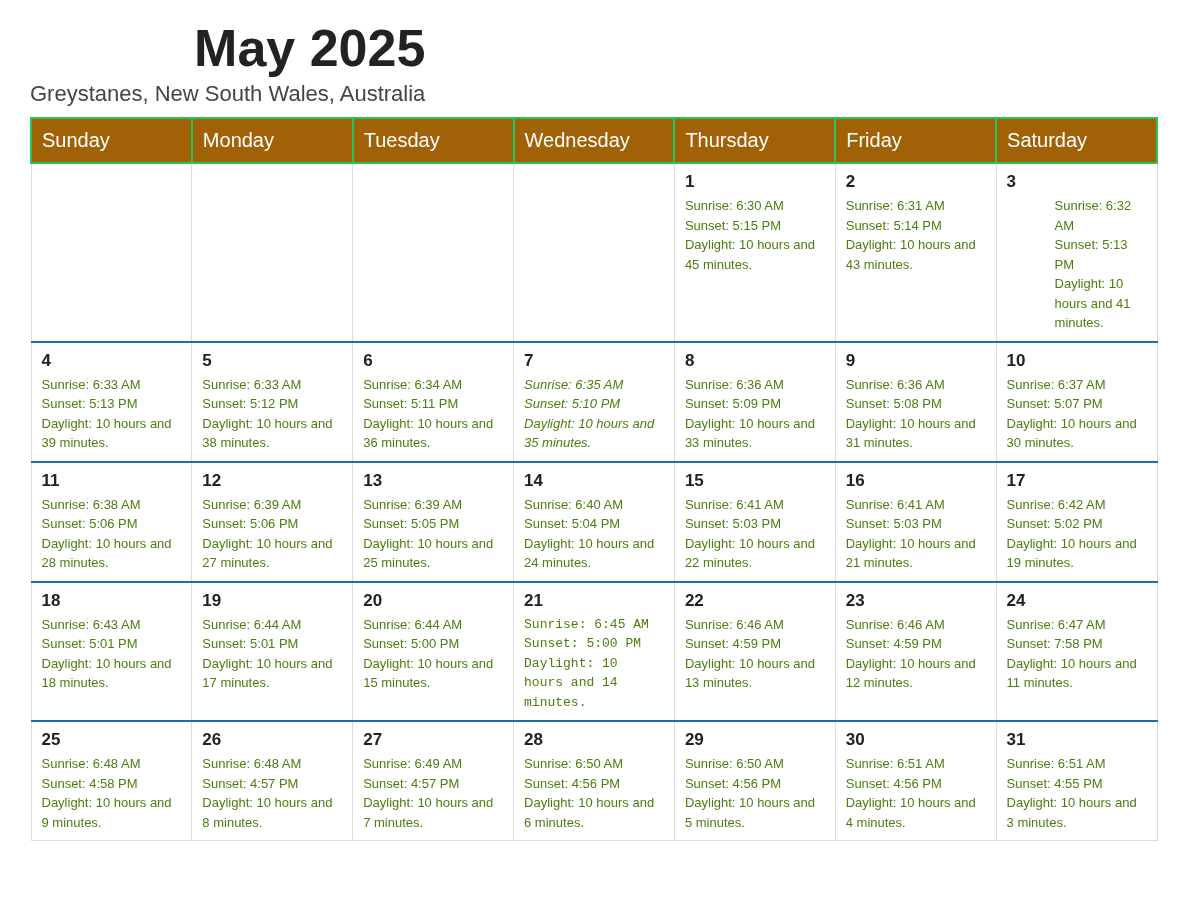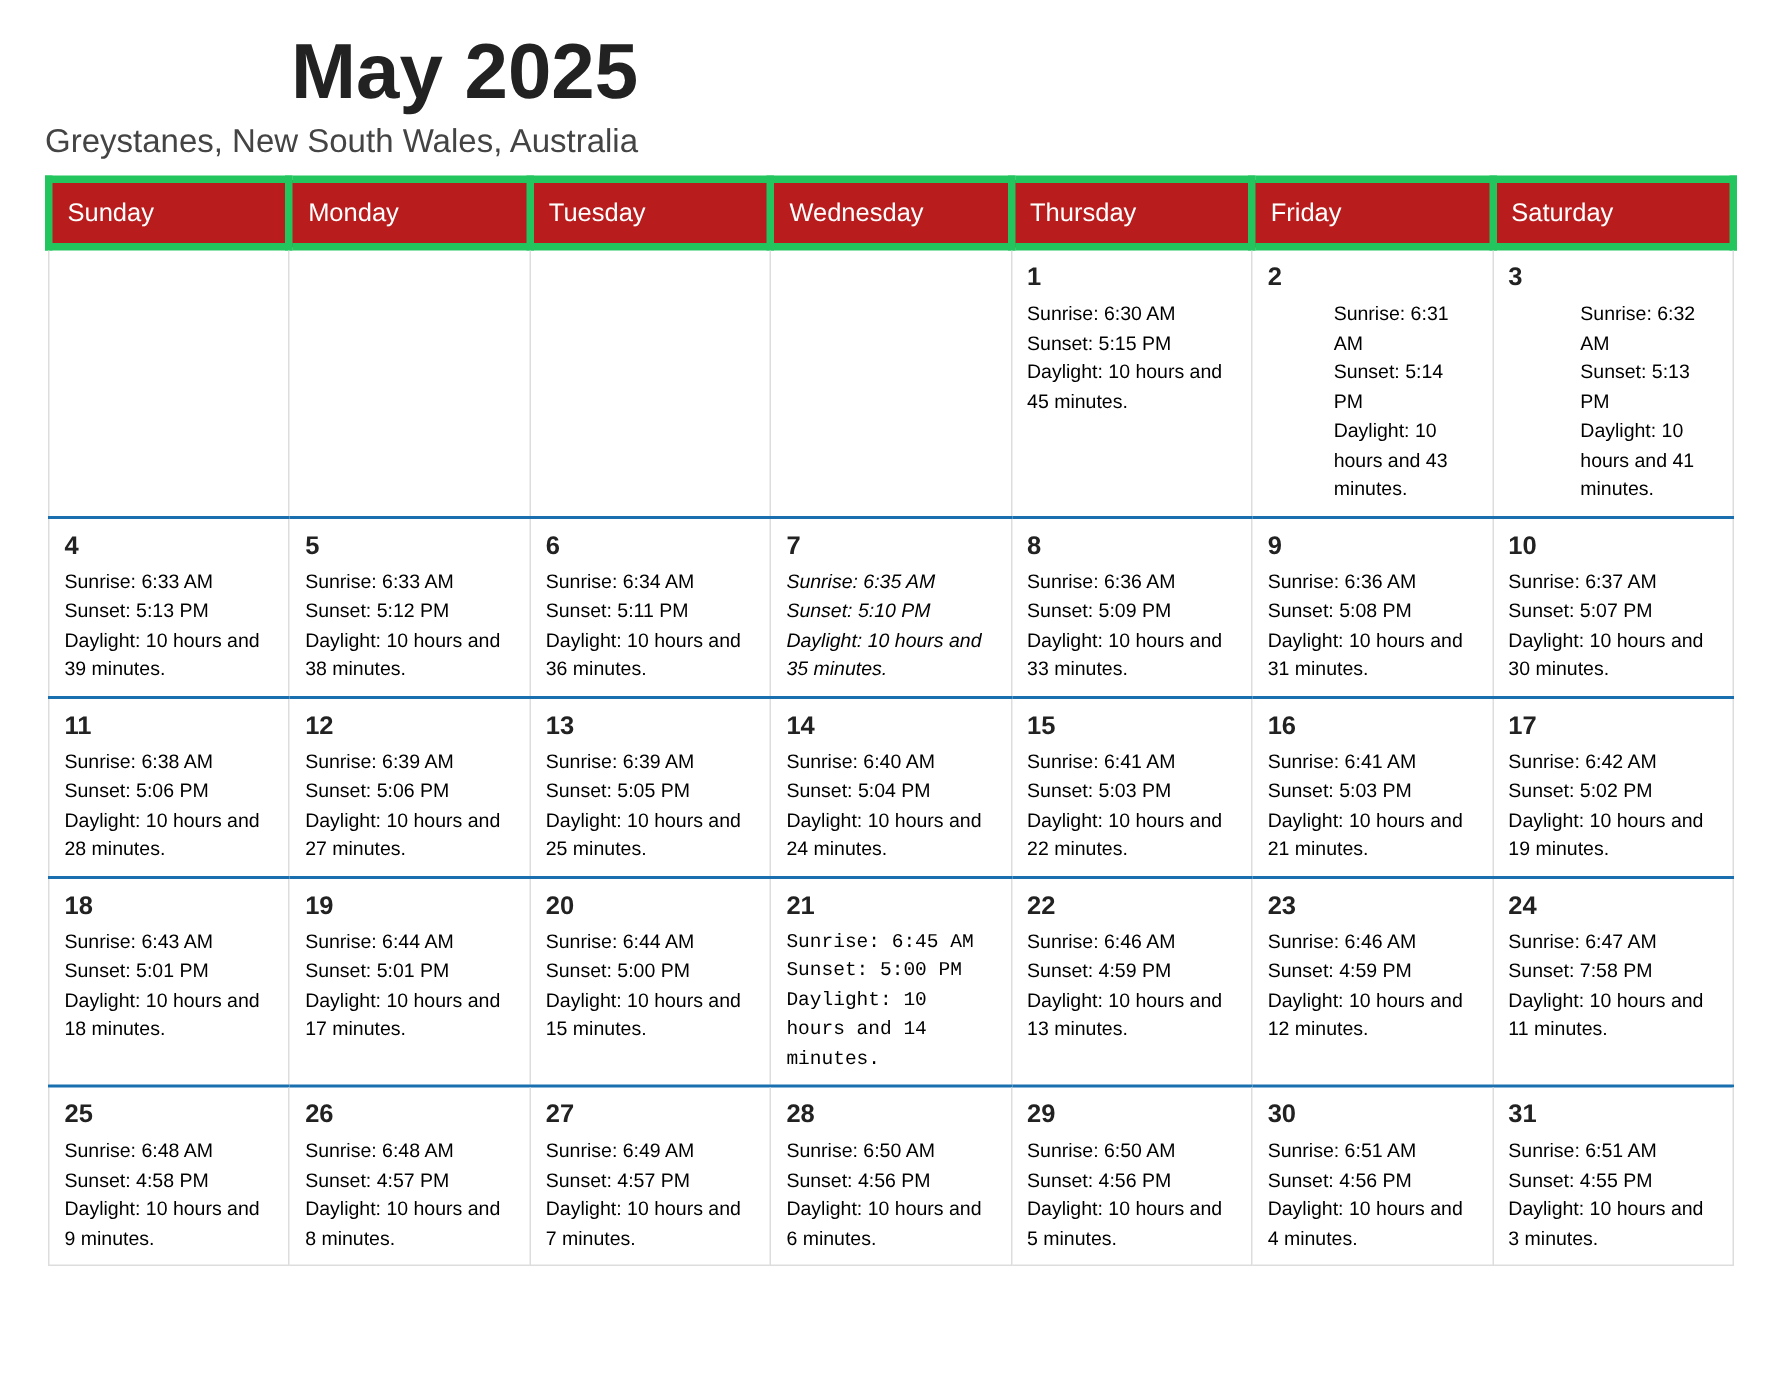--- a/index.html
+++ b/index.html
@@ -47,46 +47,46 @@
       font-size: 22px;
       color: #444;
       margin-top: 4px;
     }
     .calendar {
       width: 100%;
       border-collapse: collapse;
       margin-top: 10px;
     }
     .calendar th {
-      background-color: #b91c1c;
+      background-color: #a16207;
       color: #fff;
-      font-size: 17px;
+      font-size: 20px;
       font-weight: normal;
       padding: 10px 10px;
       text-align: left;
-      border: 5px solid #22c55e;
+      border: 2px solid #22c55e;
     }
     .calendar td {
       vertical-align: top;
       padding: 8px 10px;
       border: 1px solid #ccc;
       width: 14.28%;
       min-height: 100px;
       font-size: 13px;
       color: #333;
     }
     .day-number {
       font-size: 17px;
       font-weight: bold;
       color: #222;
       margin-bottom: 4px;
     }
     .day-info {
       font-size: 13px;
-      color: #000000;
+      color: #4d7c0f;
       line-height: 1.5;
     }
     .calendar tr td {
       border-top: 2px solid #1a6faf;
       border-bottom: 1px solid #ddd;
       border-left: 1px solid #ddd;
       border-right: 1px solid #ddd;
     }
     .calendar tbody tr:first-child td {
       border-top: 2px solid #1a6faf;
@@ -124,21 +124,21 @@
         <td class="empty-cell"></td>
         <td class="empty-cell"></td>
         <td>
           <div class="day-number">1</div>
           <div class="day-info" style="white-space: pre-line;">Sunrise: 6:30 AM
 Sunset: 5:15 PM
 Daylight: 10 hours and 45 minutes.</div>
         </td>
         <td>
           <div class="day-number">2</div>
-          <div class="day-info" style="white-space: pre-line; margin-left: 44px;">Sunrise: 6:31 AM
+          <div class="day-info" style="white-space: pre-line;">Sunrise: 6:31 AM
 Sunset: 5:14 PM
 Daylight: 10 hours and 43 minutes.</div>
         </td>
         <td>
           <div class="day-number">3</div>
           <div class="day-info" style="white-space: pre-line; margin-left: 48px;">Sunrise: 6:32 AM
 Sunset: 5:13 PM
 Daylight: 10 hours and 41 minutes.</div>
         </td>
       </tr>

